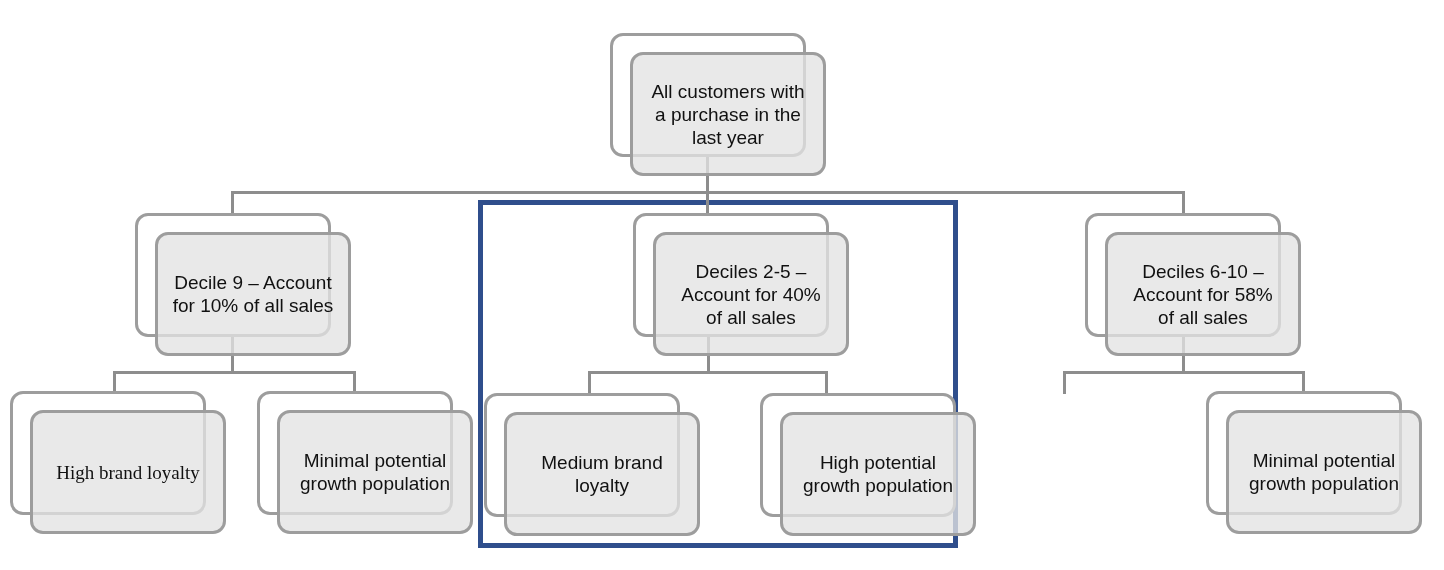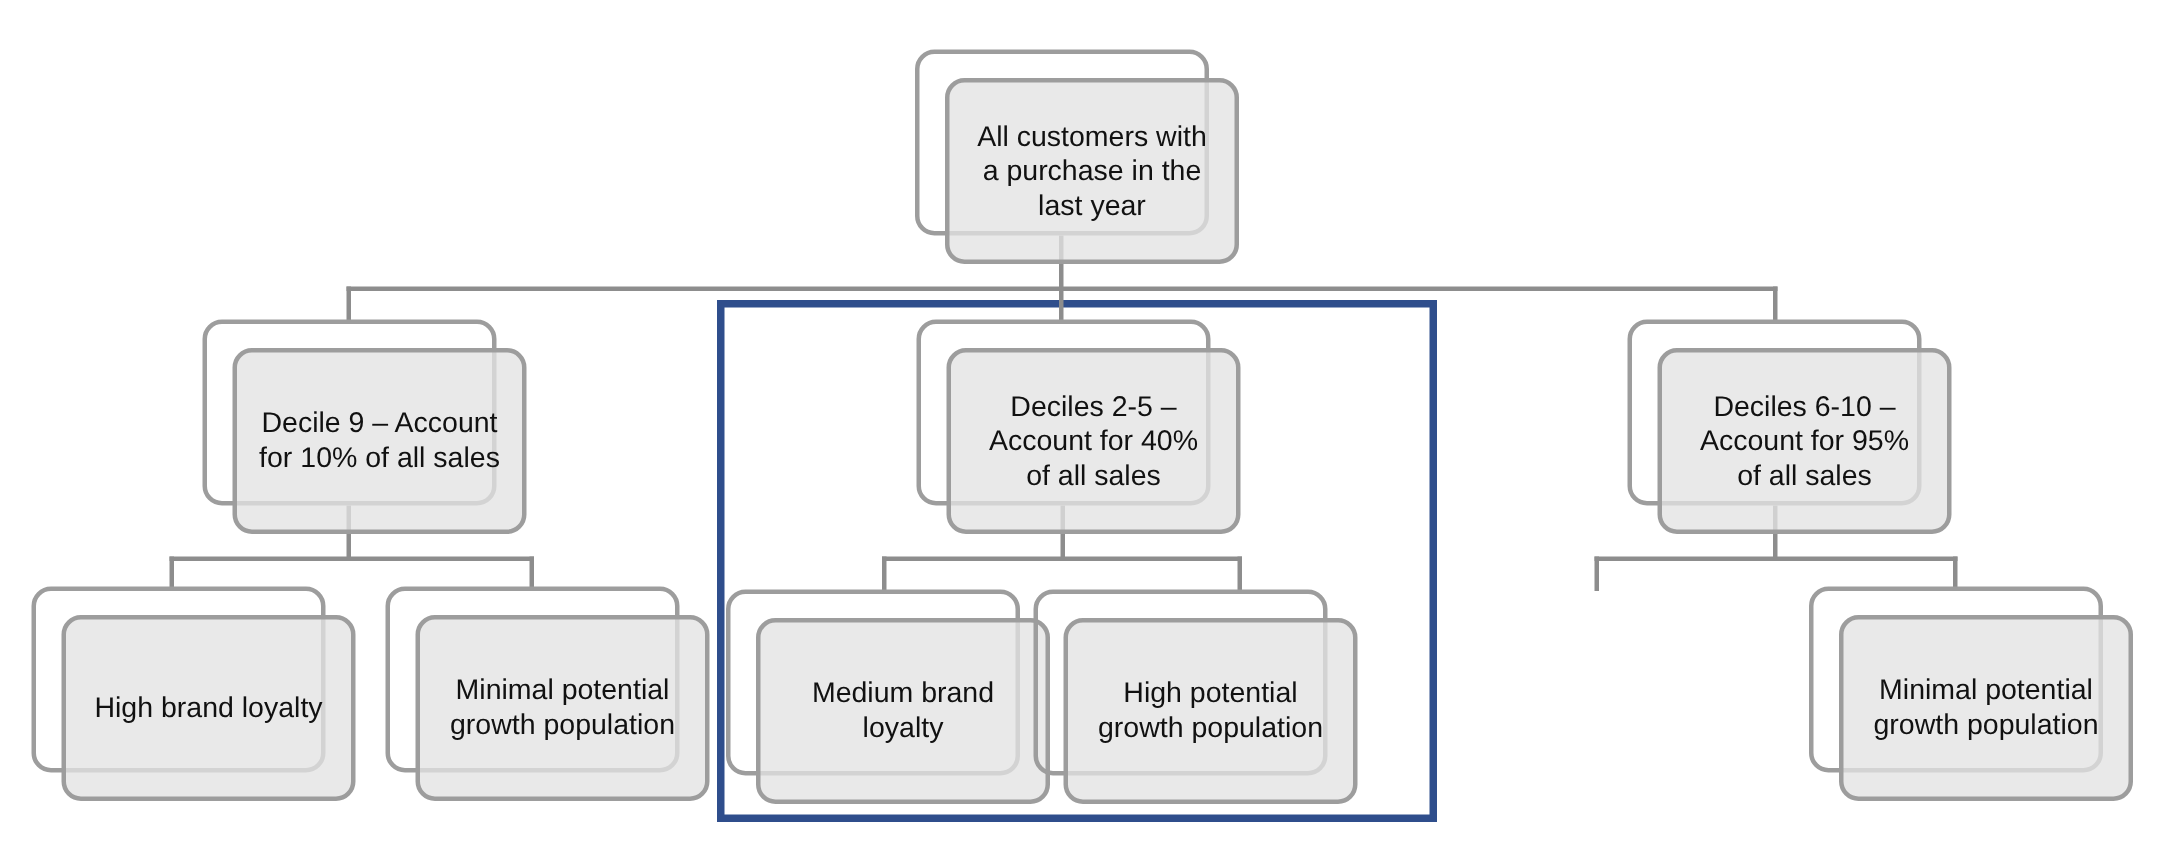--- a/index.html
+++ b/index.html
@@ -100,39 +100,39 @@
   </div>
 
   <div class="node" style="left:135px; top:213px;">
     <div class="card-shadow"></div>
     <div class="card">
       <span class="lbl">Decile 9 – Account
 for 10% of all sales</span>
     </div>
   </div>
 
-  <div class="node" style="left:611px; top:213px;text-decoration:underline;">
+  <div class="node" style="left:633px; top:213px;text-decoration:underline;">
     <div class="card-shadow"></div>
     <div class="card">
       <span class="lbl">Deciles 2-5 –
 Account for 40%
 of all sales</span>
     </div>
   </div>
 
   <div class="node" style="left:1085px; top:213px;">
     <div class="card-shadow"></div>
     <div class="card">
       <span class="lbl">Deciles 6-10 –
-Account for 95%
+Account for 58%
 of all sales</span>
     </div>
   </div>
 
-  <div class="node" style="left:21px; top:391px;">
+  <div class="node" style="left:10px; top:391px;font-family:Liberation Serif, serif;">
     <div class="card-shadow"></div>
     <div class="card">
       <span class="lbl">High brand loyalty</span>
     </div>
   </div>
 
   <div class="node" style="left:257px; top:391px;">
     <div class="card-shadow"></div>
     <div class="card">
       <span class="lbl">Minimal potential
@@ -141,21 +141,21 @@
   </div>
 
   <div class="node" style="left:484px; top:393px;">
     <div class="card-shadow"></div>
     <div class="card">
       <span class="lbl">Medium brand
 loyalty</span>
     </div>
   </div>
 
-  <div class="node" style="left:689px; top:393px;border-radius:14px;">
+  <div class="node" style="left:760px; top:393px;border-radius:14px;">
     <div class="card-shadow"></div>
     <div class="card">
       <span class="lbl">High potential
 growth population</span>
     </div>
   </div>
 
 
   <div class="node" style="left:1206px; top:391px;">
     <div class="card-shadow"></div>

